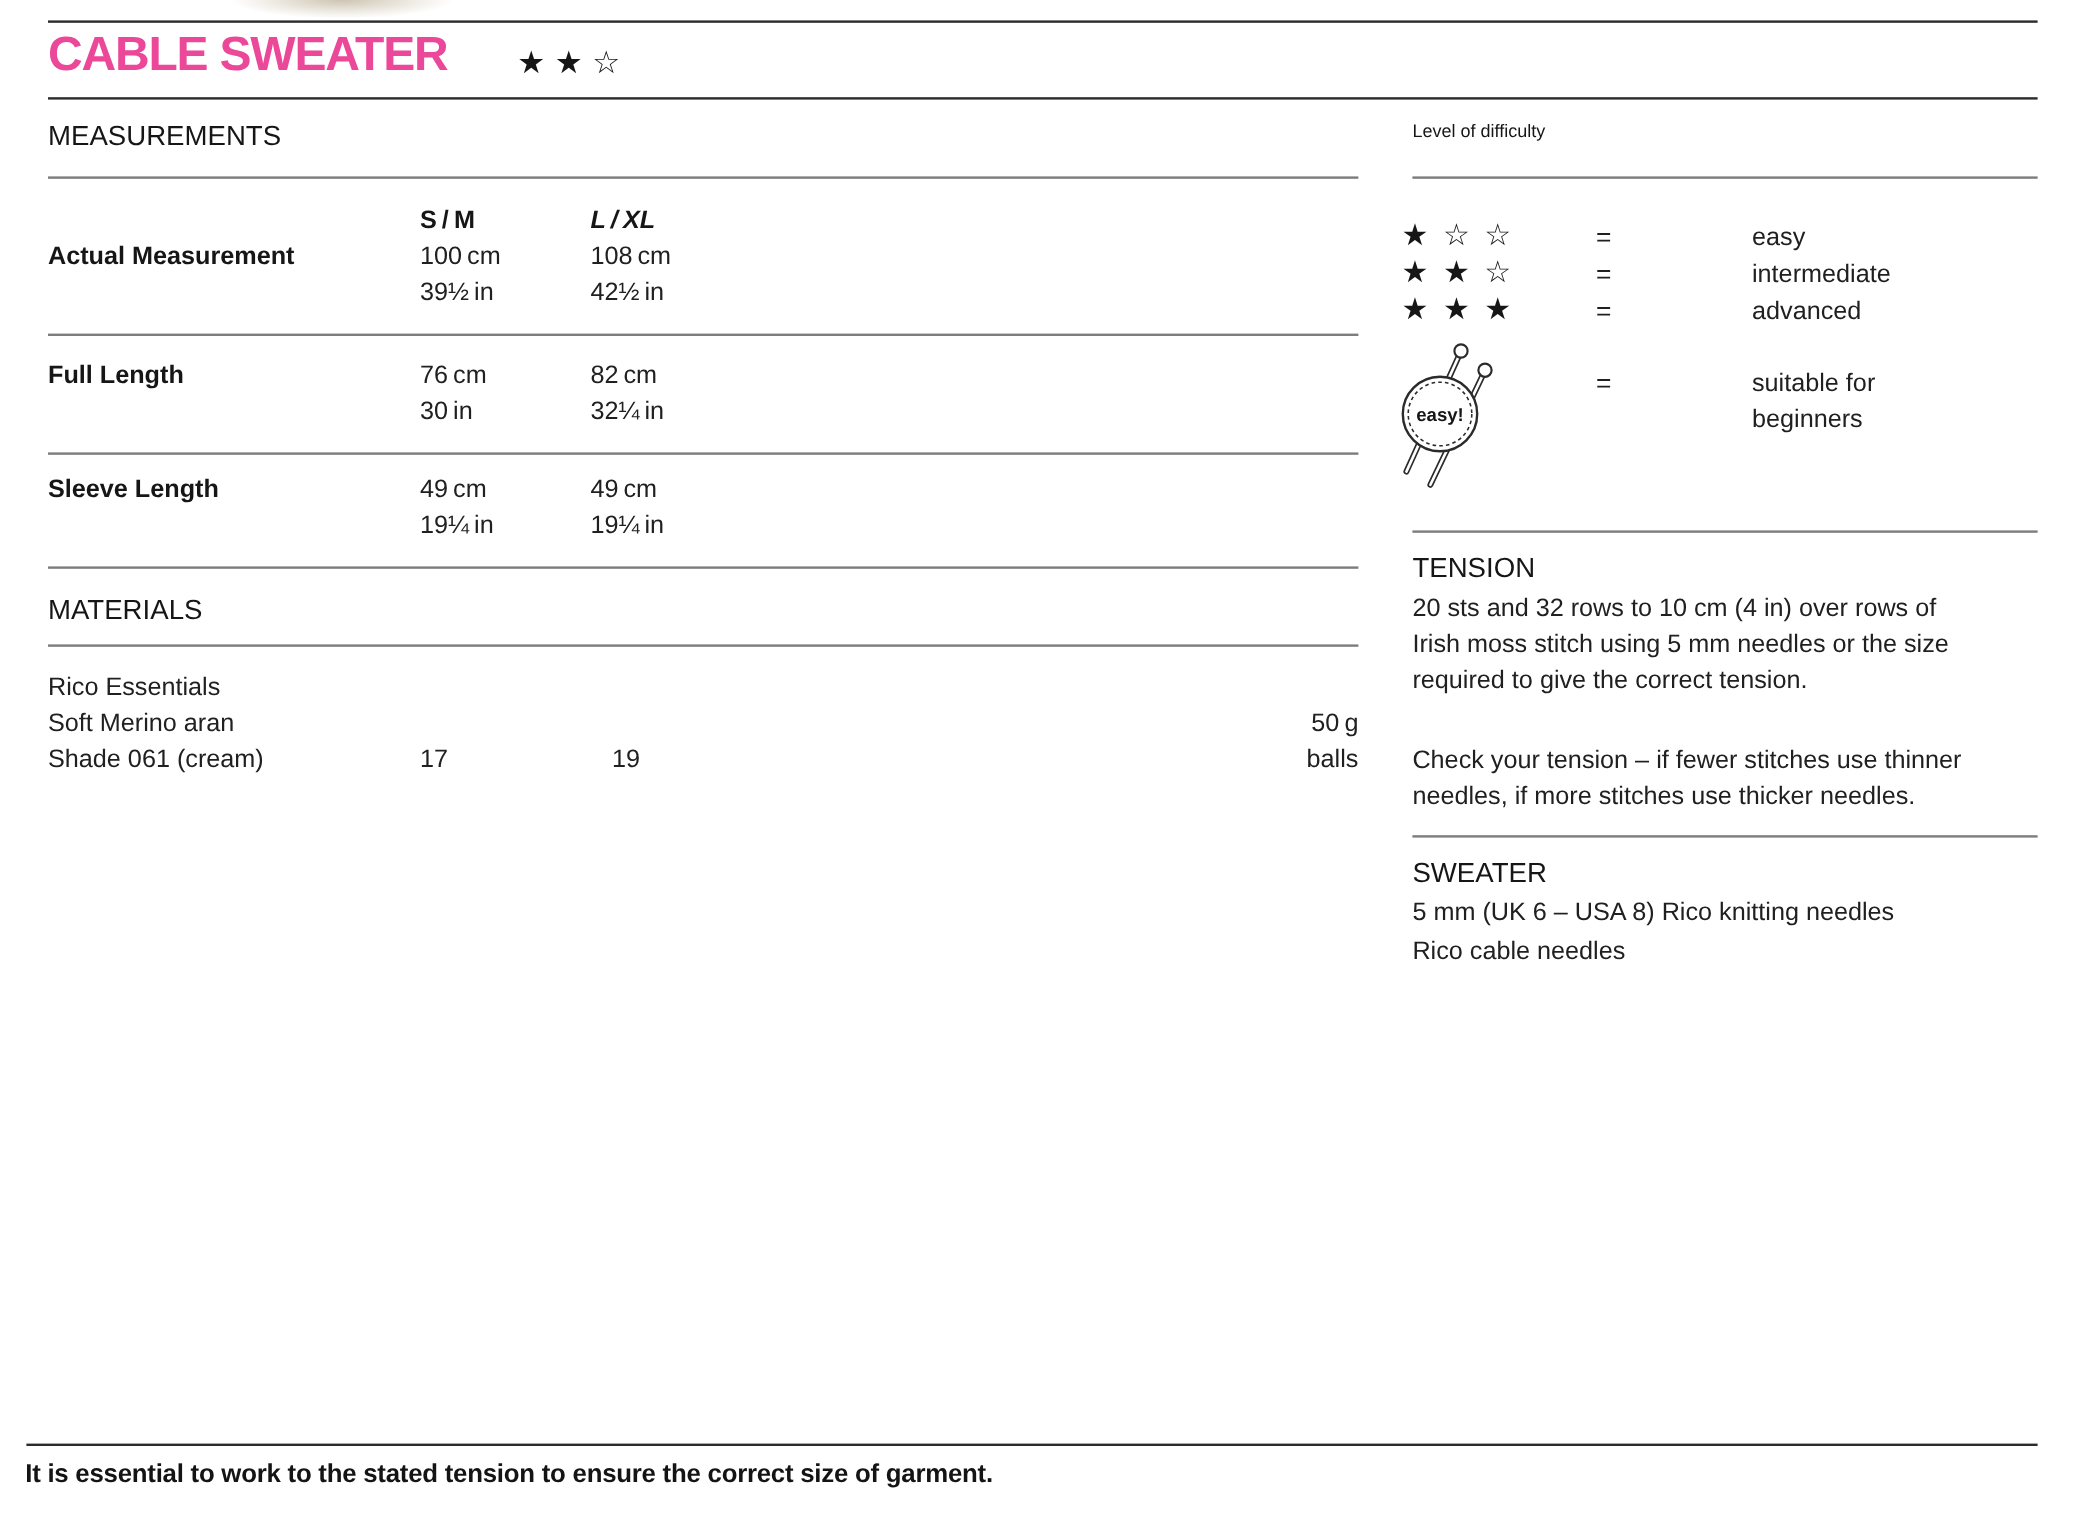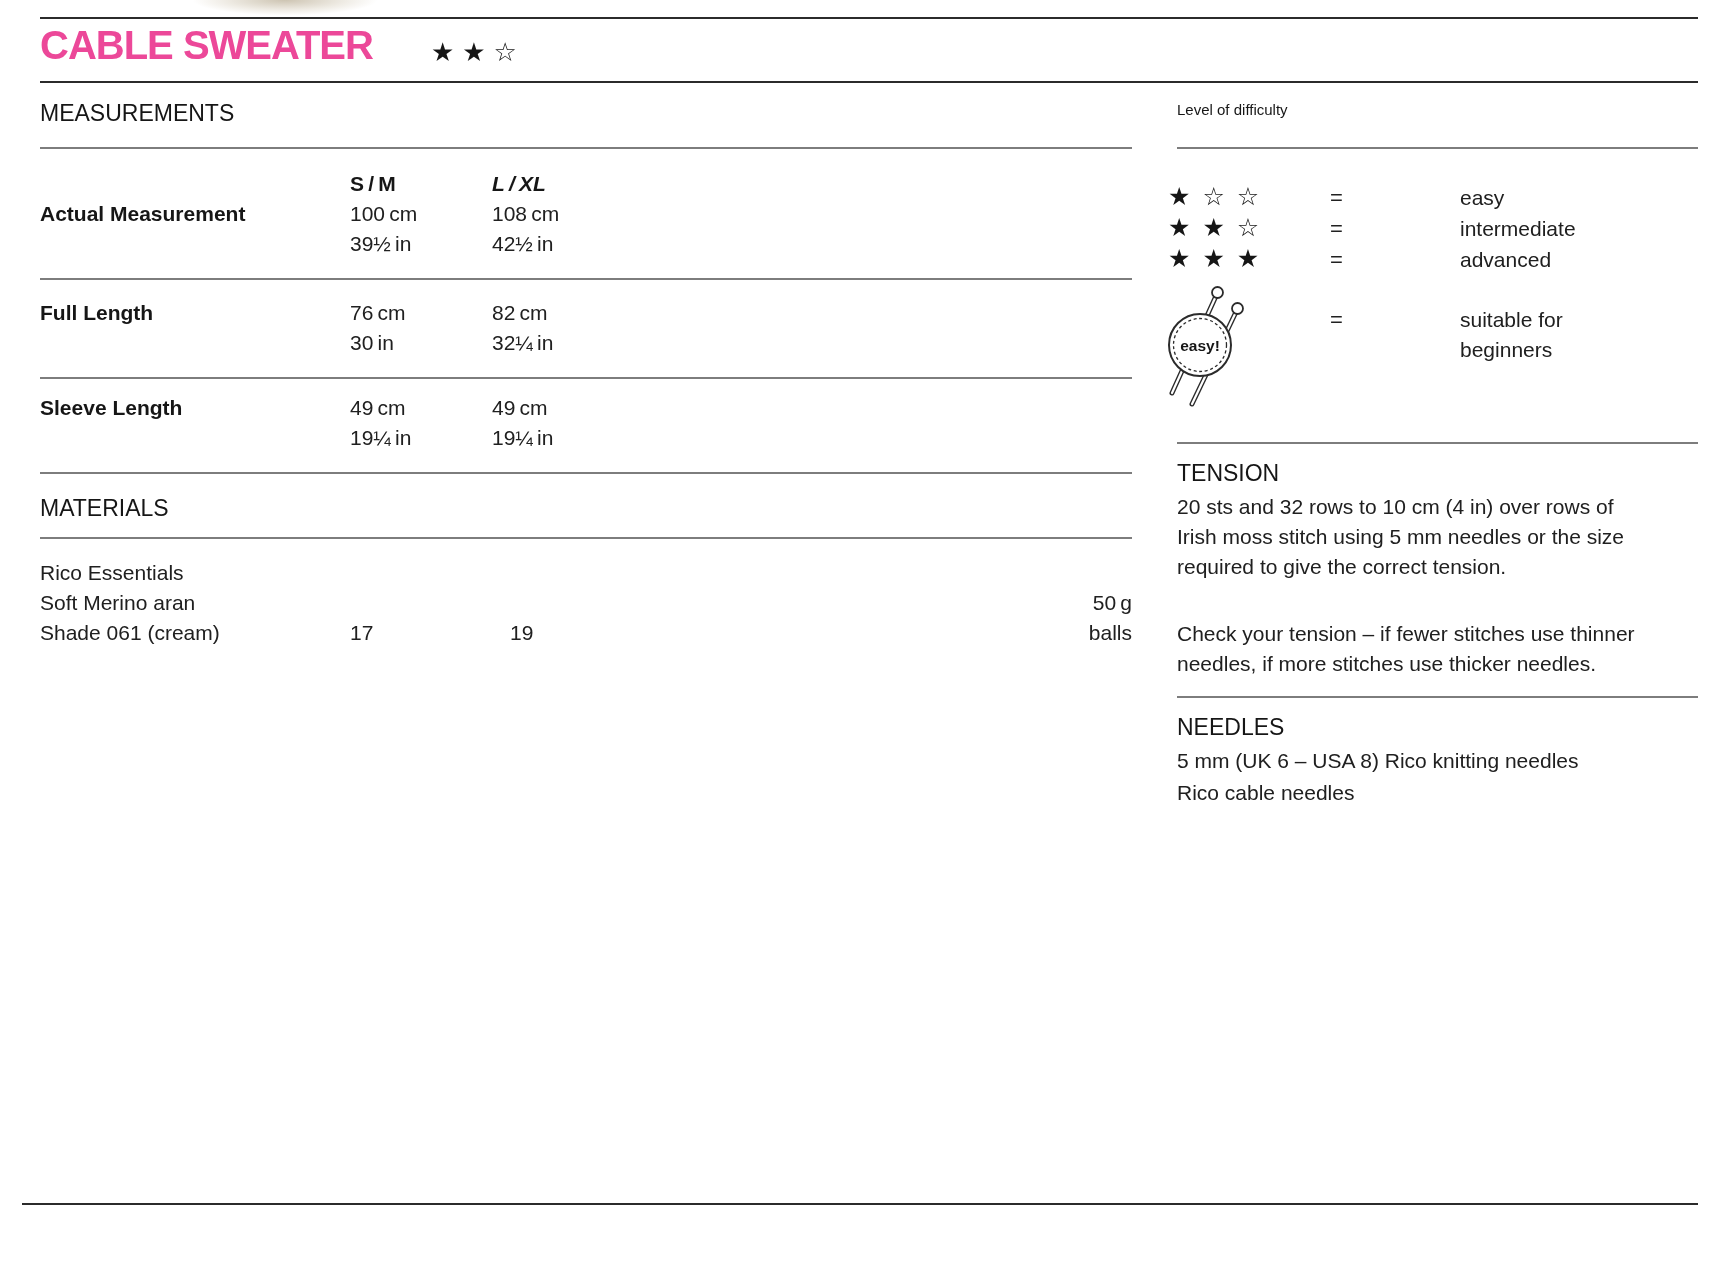--- a/index.html
+++ b/index.html
@@ -114,19 +114,20 @@
 
   <div class="abs h2" style="left:1177px;top:462px;">TENSION</div>
   <div class="abs body-t" style="left:1177px;top:496px;">20 sts and 32 rows to 10 cm (4 in) over rows of</div>
   <div class="abs body-t" style="left:1177px;top:526px;">Irish moss stitch using 5 mm needles or the size</div>
   <div class="abs body-t" style="left:1177px;top:556px;">required to give the correct tension.</div>
   <div class="abs body-t" style="left:1177px;top:653px;">needles, if more stitches use thicker needles.</div>
   <div class="abs body-t" style="left:1177px;top:623px;">Check your tension – if fewer stitches use thinner</div>
 
   <div class="rule" style="left:1177px;top:696px;width:521px;"></div>
 
-  <div class="abs h2" style="left:1177px;top:716px;">NEEDLES</div>
+  <div class="abs h2" style="left:1177px;top:716px;">SWEATER</div>
   <div class="abs body-t" style="left:1177px;top:750px;">5 mm (UK 6 – USA 8) Rico knitting needles</div>
   <div class="abs body-t" style="left:1177px;top:782px;">Rico cable needles</div>
 
   <div class="rule-heavy" style="left:22px;top:1203px;width:1676px;"></div>
+  <div class="abs footer-t" style="left:21px;top:1218px;">It is essential to work to the stated tension to ensure the correct size of garment.</div>
 
 </div>
 
 </body></html>

